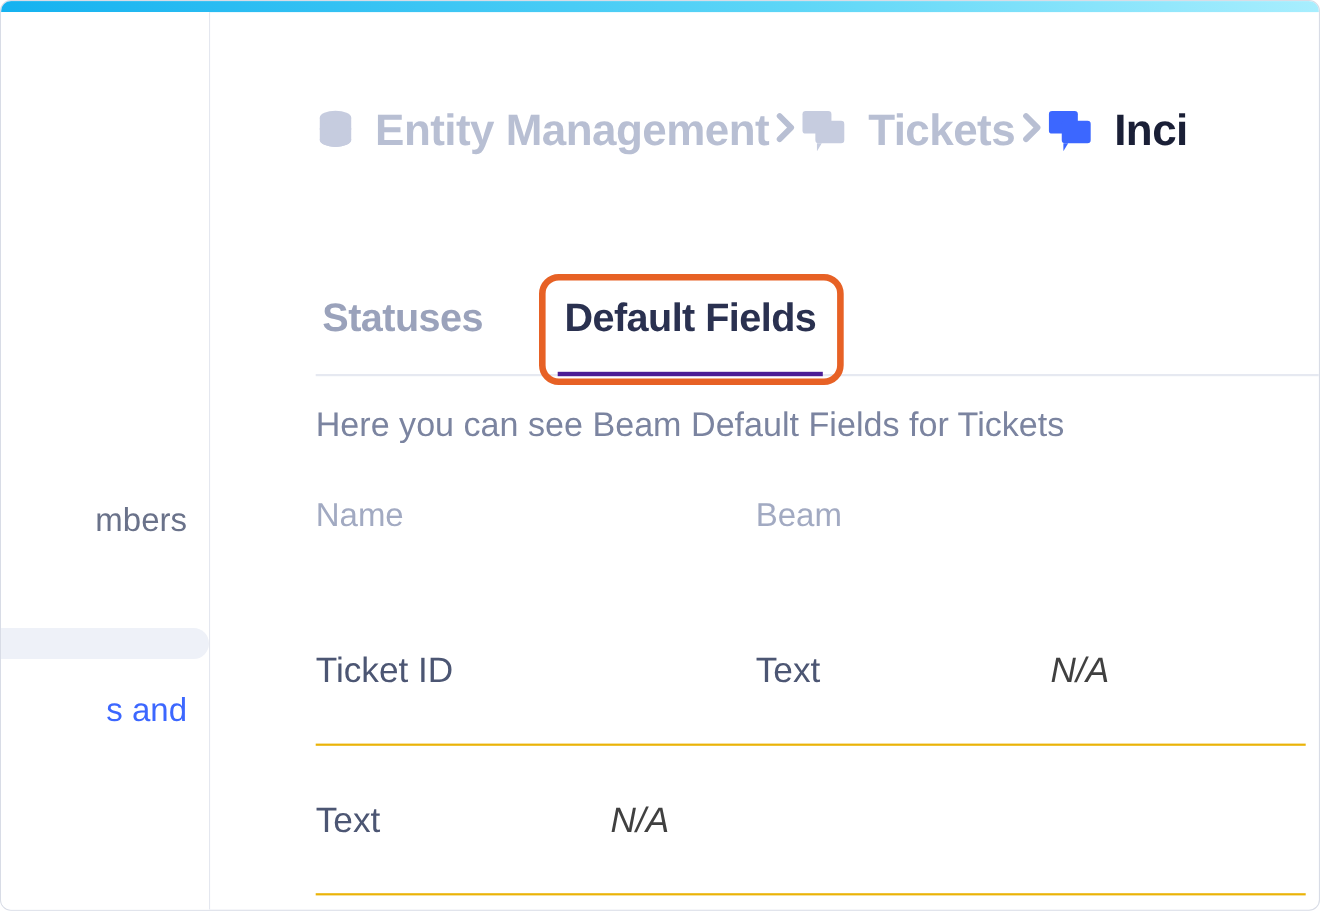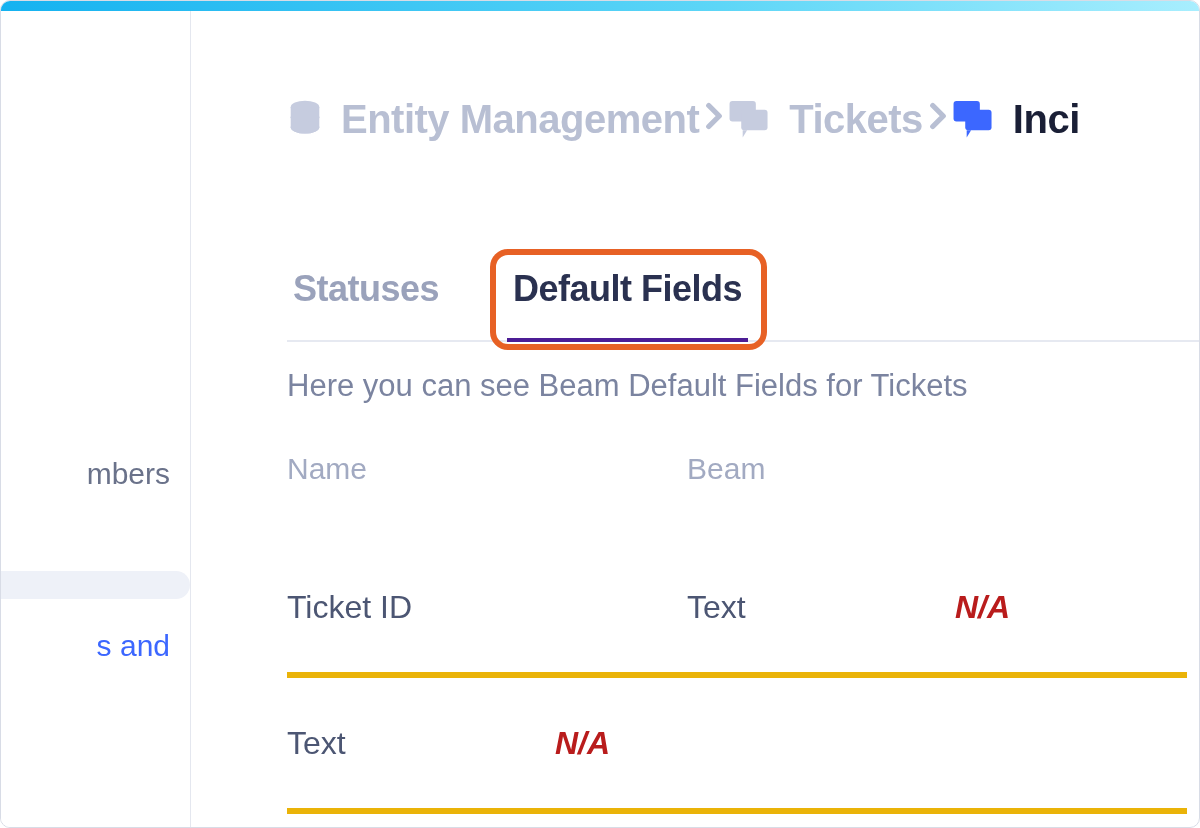--- a/index.html
+++ b/index.html
@@ -127,29 +127,29 @@
     font-weight: 500;
     padding-bottom: 56px;
   }
   .col-name { width: 400px; }
   .col-type { width: 268px; }
   .col-values { width: 232px; }
   .trow {
     display: flex;
     align-items: center;
     height: 136px;
-    border-bottom: 6px solid #eab308;
+    border-bottom: 2px solid #eab308;
     font-size: 32px;
     color: #4c5673;
     font-weight: 500;
   }
   .trow .col-values {
-    color: #b91c1c;
+    color: #404040;
     font-style: italic;
-    font-weight: 700;
+    font-weight: 400;
   }
 </style>
 </head>
 <body>
 
 <div class="topbar"></div>
 
 <div class="app">
 
   <aside class="sidebar">

